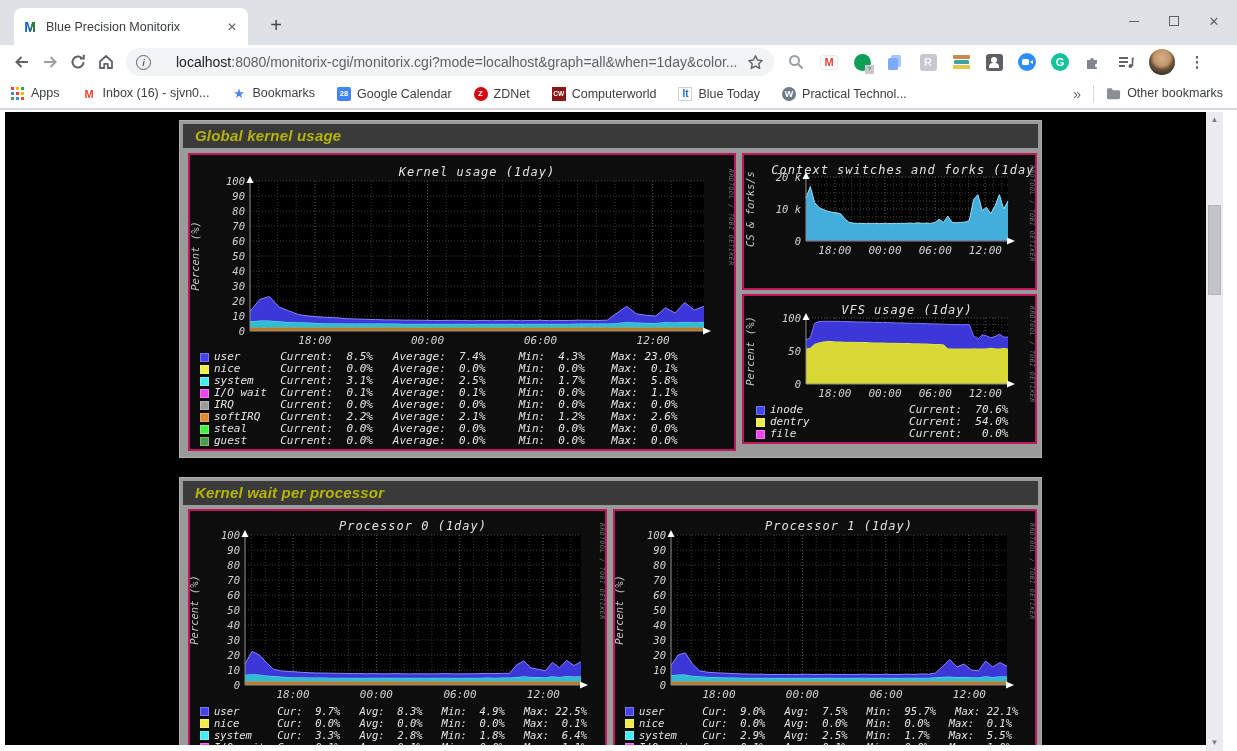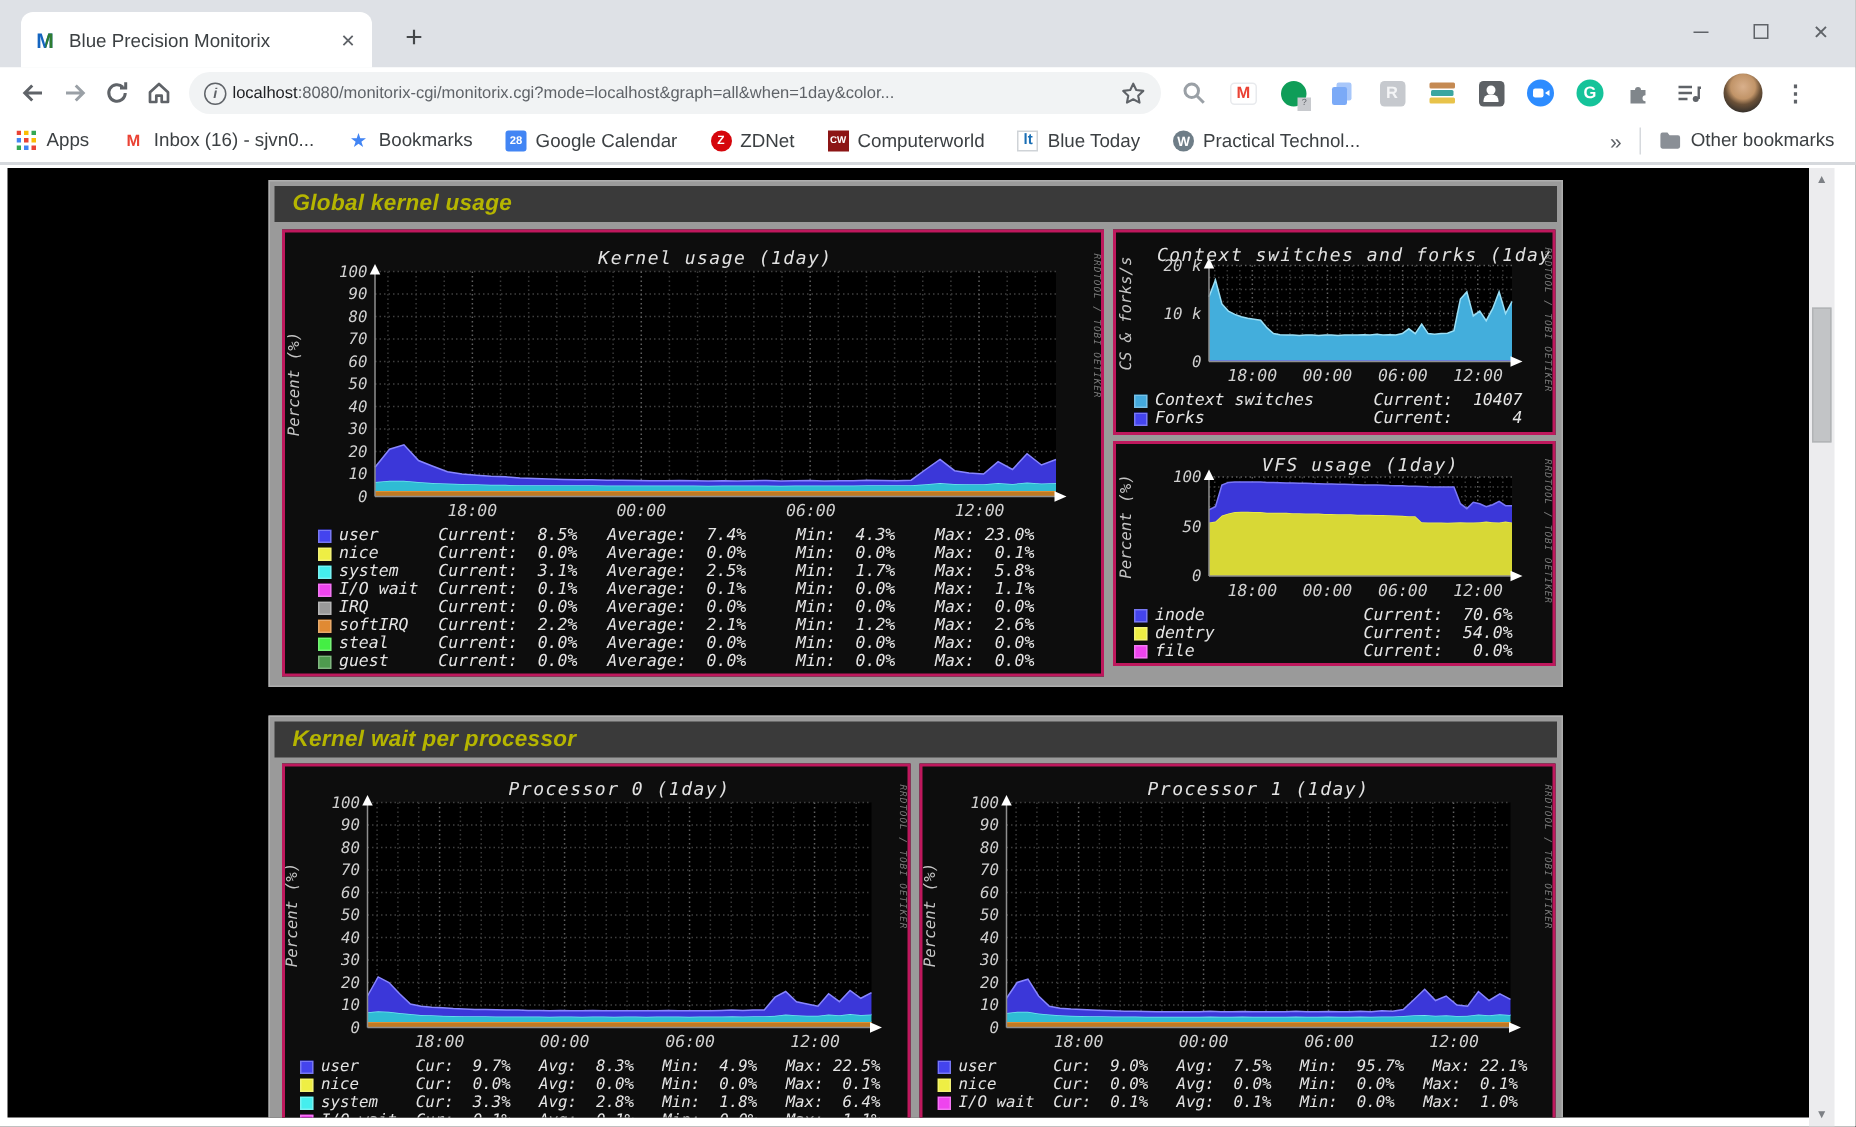--- a/index.html
+++ b/index.html
@@ -24,21 +24,21 @@
   .wc-max { width:10px; height:10px; border:1.6px solid #5f6368; display:inline-block; }
 
   
   .toolbar { position:absolute; left:0; top:45px; width:100%; height:34px; background:#fff;
              display:flex; align-items:center; padding:0 8px; }
   .navbtn { width:28px; height:28px; display:flex; align-items:center; justify-content:center; border-radius:50%; }
   .omnibox { height:28px; width:648px; margin-left:6px; background:#f1f3f4; border-radius:14px;
              display:flex; align-items:center; padding:0 10px; }
   .info-i { width:15px; height:15px; border:1.5px solid #5f6368; border-radius:50%; color:#5f6368;
             font-size:9.5px; font-weight:bold; display:flex; align-items:center; justify-content:center; font-style:italic; }
-  .url { margin-left:4px; font-size:11px; white-space:nowrap; overflow:hidden; flex:1; }
+  .url { margin-left:25px; font-size:14px; white-space:nowrap; overflow:hidden; flex:1; }
   .url .host { color:#202124; }
   .url .rest { color:#5f6368; }
   .extrow { display:flex; align-items:center; gap:13px; margin-left:12px; }
   .ext { width:20px; height:20px; display:flex; align-items:center; justify-content:center; position:relative; }
   .ic-gmail { width:18px; height:15px; background:#fff; border:1px solid #e8eaed; border-radius:3px;
               color:#ea4335; font-weight:800; font-size:11px; text-align:center; line-height:13px; }
   .ic-voice { width:17px; height:17px; border-radius:50%; background:#0f9d58; }
   .ic-badge { position:absolute; right:-2px; bottom:-2px; width:9px; height:9px; background:#c8cace;
               color:#5f6368; font-size:6px; line-height:9px; text-align:center; }
   .ic-reader { width:17px; height:17px; background:#c6c9ce; border-radius:3px; color:#f4f5f6;
@@ -333,21 +333,21 @@
             <text x="55" y="149.5" text-anchor="end" font-size="10.5" fill="#d0d0d0" font-family="&quot;DejaVu Sans Mono&quot;, monospace">20</text>
             <text x="55" y="164.5" text-anchor="end" font-size="10.5" fill="#d0d0d0" font-family="&quot;DejaVu Sans Mono&quot;, monospace">10</text>
             <text x="55" y="179.5" text-anchor="end" font-size="10.5" fill="#d0d0d0" font-family="&quot;DejaVu Sans Mono&quot;, monospace">0</text>
             <text x="124.922" y="189" text-anchor="middle" font-size="11" fill="#d0d0d0" font-family="&quot;DejaVu Sans Mono&quot;, monospace">18:00</text>
             <text x="237.514" y="189" text-anchor="middle" font-size="11" fill="#d0d0d0" font-family="&quot;DejaVu Sans Mono&quot;, monospace">00:00</text>
             <text x="350.56" y="189" text-anchor="middle" font-size="11" fill="#d0d0d0" font-family="&quot;DejaVu Sans Mono&quot;, monospace">06:00</text>
             <text x="463.152" y="189" text-anchor="middle" font-size="11" fill="#d0d0d0" font-family="&quot;DejaVu Sans Mono&quot;, monospace">12:00</text>
             <text x="0" y="0" text-anchor="middle" font-size="10.5" fill="#c4c4c4" font-family="&quot;DejaVu Sans Mono&quot;, monospace" transform="translate(9,101) rotate(-90)">Percent (%)</text>
             <text x="0" y="0" text-anchor="start" font-size="6.3" fill="#7a7a7a" font-family="&quot;DejaVu Sans Mono&quot;, monospace" letter-spacing="0.6px" transform="translate(539,14) rotate(90)">RRDTOOL / TOBI OETIKER</text>
           </svg>
-          <div class="leg" style="left: 22px; top: 196px; font-size: 11px; line-height: 12px; position: absolute;">
+          <div class="leg" style="left: 10px; top: 196px; font-size: 11px; line-height: 12px; position: absolute;">
             <div class="leg-row">
               <span class="sw" style="background: rgb(68, 68, 238);"></span>
               <span class="tx">user      Current:  8.5%   Average:  7.4%     Min:  4.3%    Max: 23.0%</span>
             </div>
             <div class="leg-row">
               <span class="sw" style="background: rgb(238, 238, 68);"></span>
               <span class="tx">nice      Current:  0.0%   Average:  0.0%     Min:  0.0%    Max:  0.1%</span>
             </div>
             <div class="leg-row">
               <span class="sw" style="background: rgb(68, 238, 238);"></span>
@@ -422,30 +422,20 @@
             <text x="57" y="25.5" text-anchor="end" font-size="10.5" fill="#d0d0d0" font-family="&quot;DejaVu Sans Mono&quot;, monospace">20 k</text>
             <text x="57" y="57.5" text-anchor="end" font-size="10.5" fill="#d0d0d0" font-family="&quot;DejaVu Sans Mono&quot;, monospace">10 k</text>
             <text x="57" y="89.5" text-anchor="end" font-size="10.5" fill="#d0d0d0" font-family="&quot;DejaVu Sans Mono&quot;, monospace">0</text>
             <text x="90.886" y="99" text-anchor="middle" font-size="11" fill="#d0d0d0" font-family="&quot;DejaVu Sans Mono&quot;, monospace">18:00</text>
             <text x="140.982" y="99" text-anchor="middle" font-size="11" fill="#d0d0d0" font-family="&quot;DejaVu Sans Mono&quot;, monospace">00:00</text>
             <text x="191.28" y="99" text-anchor="middle" font-size="11" fill="#d0d0d0" font-family="&quot;DejaVu Sans Mono&quot;, monospace">06:00</text>
             <text x="241.376" y="99" text-anchor="middle" font-size="11" fill="#d0d0d0" font-family="&quot;DejaVu Sans Mono&quot;, monospace">12:00</text>
             <text x="0" y="0" text-anchor="middle" font-size="10.5" fill="#c4c4c4" font-family="&quot;DejaVu Sans Mono&quot;, monospace" transform="translate(10,54) rotate(-90)">CS &amp; forks/s</text>
             <text x="0" y="0" text-anchor="start" font-size="6.3" fill="#7a7a7a" font-family="&quot;DejaVu Sans Mono&quot;, monospace" letter-spacing="0.6px" transform="translate(286,10) rotate(90)">RRDTOOL / TOBI OETIKER</text>
           </svg>
-          <div class="leg" style="left: 12px; top: 106px; font-size: 11px; line-height: 12px; position: absolute;">
-            <div class="leg-row">
-              <span class="sw" style="background: rgb(68, 170, 221);"></span>
-              <span class="tx">Context switches      Current:  10407</span>
-            </div>
-            <div class="leg-row">
-              <span class="sw" style="background: rgb(68, 68, 238);"></span>
-              <span class="tx">Forks                 Current:      4</span>
-            </div>
-          </div>
         </div>
       <div class="panel" id="panel-vfs">
           <svg width="291" height="146" viewBox="0 0 291 146">
             <rect x="62" y="22" width="202" height="66" fill="#000"></rect>
             <line x1="62" y1="81.4" x2="264" y2="81.4" stroke="#3f3f3f" stroke-width="1" stroke-dasharray="1,2"></line>
             <line x1="62" y1="74.8" x2="264" y2="74.8" stroke="#3f3f3f" stroke-width="1" stroke-dasharray="1,2"></line>
             <line x1="62" y1="68.2" x2="264" y2="68.2" stroke="#3f3f3f" stroke-width="1" stroke-dasharray="1,2"></line>
             <line x1="62" y1="61.599999999999994" x2="264" y2="61.599999999999994" stroke="#3f3f3f" stroke-width="1" stroke-dasharray="1,2"></line>
             <line x1="62" y1="55" x2="264" y2="55" stroke="#5d5d5d" stroke-width="1" stroke-dasharray="1,2"></line>
             <line x1="62" y1="48.4" x2="264" y2="48.4" stroke="#3f3f3f" stroke-width="1" stroke-dasharray="1,2"></line>
@@ -668,20 +658,24 @@
           <div class="leg" style="left: 10px; top: 194px; font-size: 10.5px; line-height: 12px; position: absolute;">
             <div class="leg-row">
               <span class="sw" style="background: rgb(68, 68, 238);"></span>
               <span class="tx">user      Cur:  9.0%   Avg:  7.5%   Min:  95.7%   Max: 22.1%</span>
             </div>
             <div class="leg-row">
               <span class="sw" style="background: rgb(238, 238, 68);"></span>
               <span class="tx">nice      Cur:  0.0%   Avg:  0.0%   Min:  0.0%   Max:  0.1%</span>
             </div>
             <div class="leg-row">
+              <span class="sw" style="background: rgb(68, 238, 238);"></span>
+              <span class="tx">system    Cur:  2.9%   Avg:  2.5%   Min:  1.7%   Max:  5.5%</span>
+            </div>
+            <div class="leg-row">
               <span class="sw" style="background: rgb(238, 68, 238);"></span>
               <span class="tx">I/O wait  Cur:  0.1%   Avg:  0.1%   Min:  0.0%   Max:  1.0%</span>
             </div>
           </div>
         </div>
     </div>
   </div>
 
   <div class="scrollbar">
     <span class="sb-arrow" style="top:0">▲</span>

